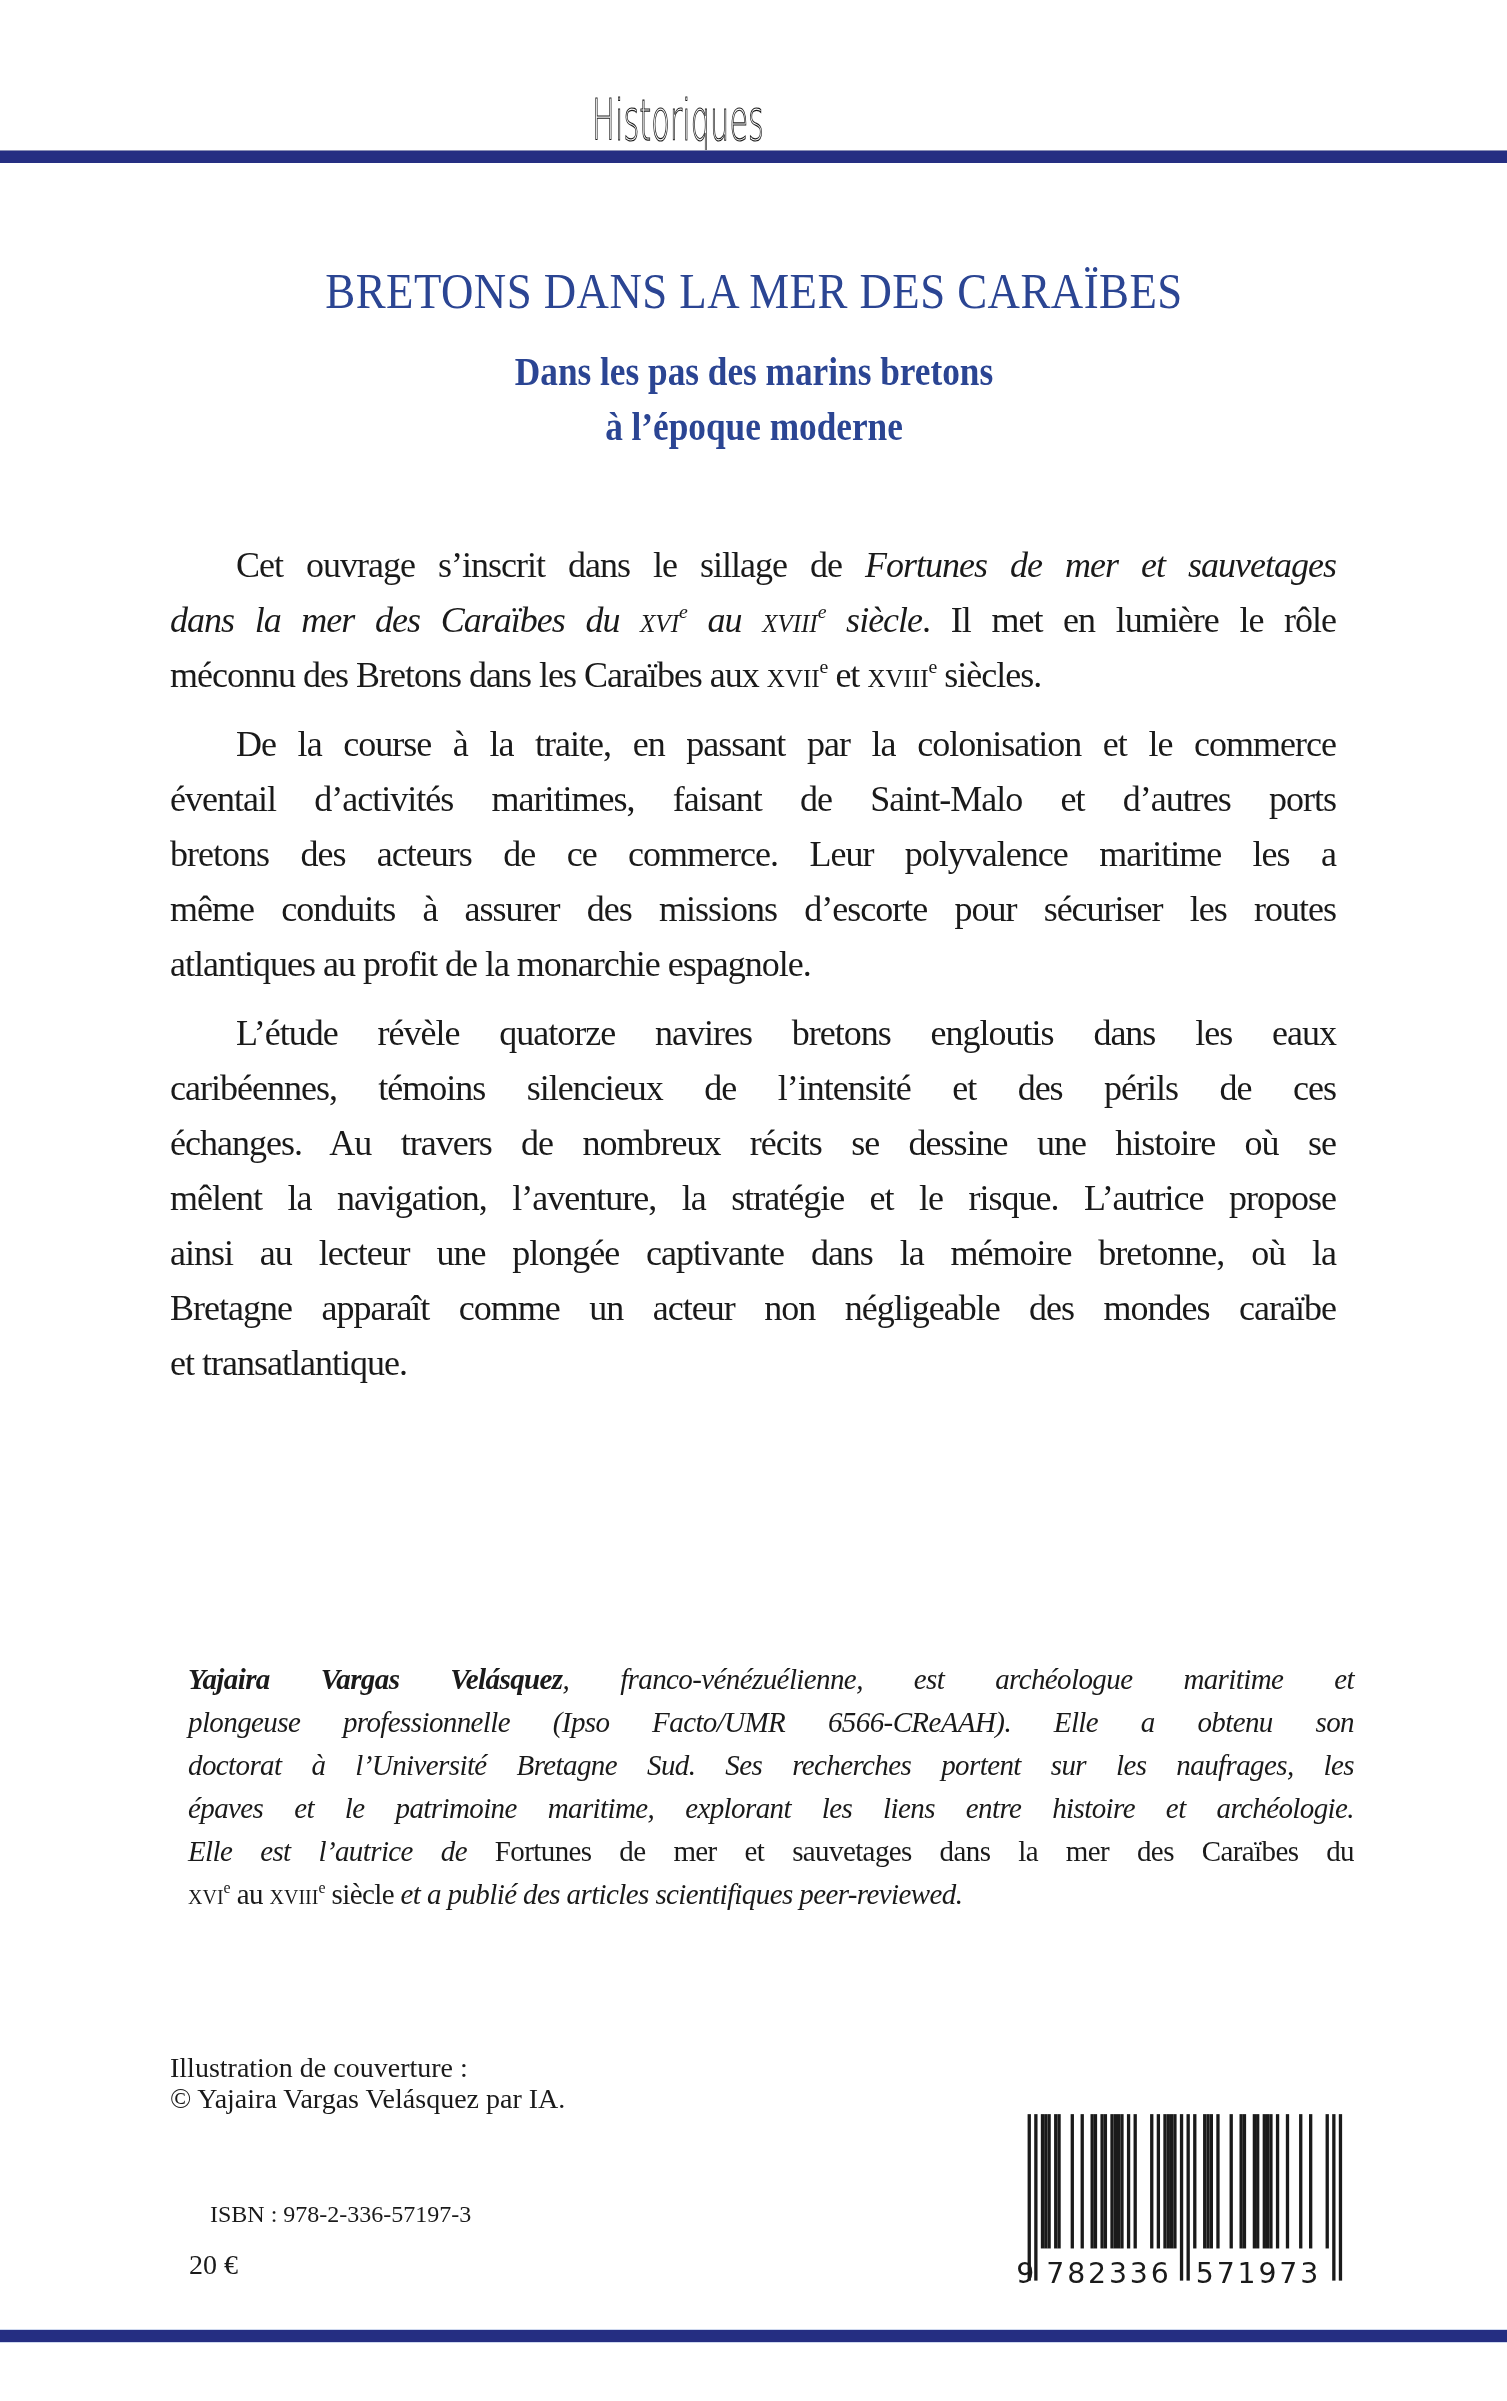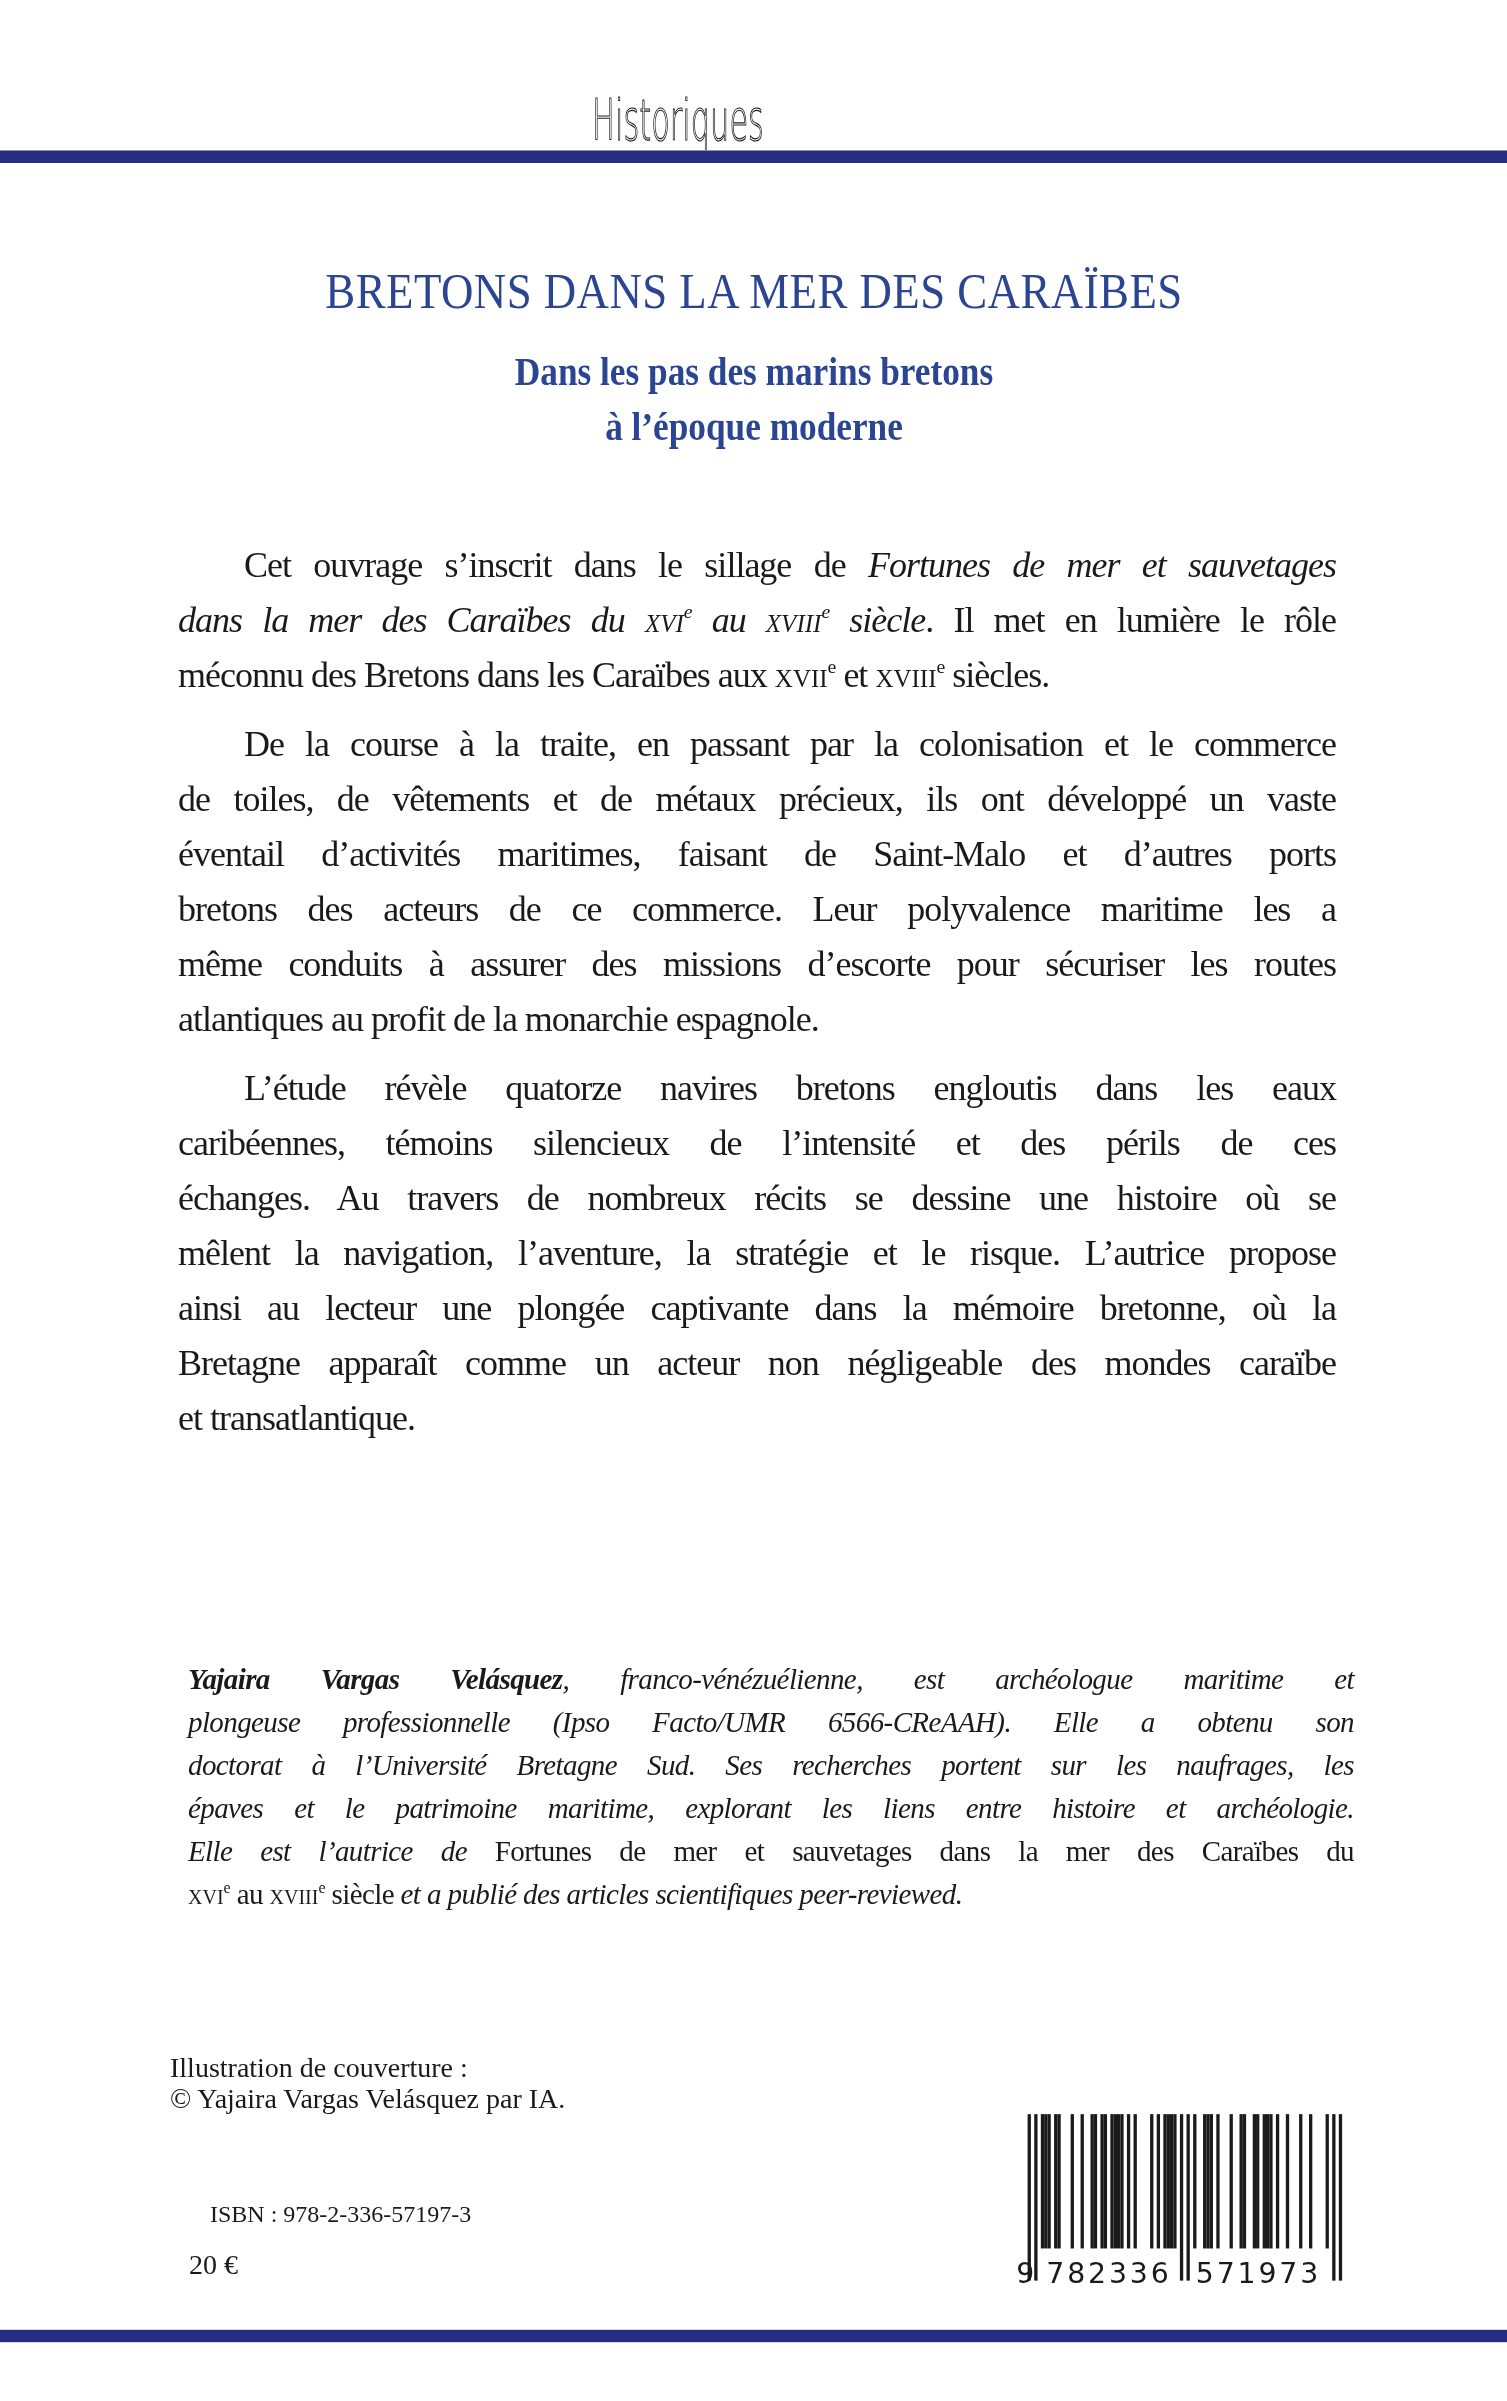--- a/index.html
+++ b/index.html
@@ -54,21 +54,21 @@
     #subtitle div { white-space: nowrap; }
 
     
     #body-text {
       left: 170px; width: 1166px; top: 538px;
       font-size: 36px;
       line-height: 55px;
       text-align: justify;
     }
     #body-text p {
-      margin: 0 0 14px 8px;
+      margin: 0 0 14px 0;
       text-indent: 66px;
       letter-spacing: -1px;
       word-spacing: 0px;
     }
     #body-text p .line {
       display: block;
       text-align: justify;
       text-align-last: justify;
       white-space: nowrap;
     }
@@ -139,21 +139,20 @@
 </div>
 
 <div id="body-text" class="abs">
     <p>
       <span class="line"><span class="">Cet ouvrage s’inscrit dans le sillage de </span><span class="it">Fortunes de mer et sauvetages</span></span>
       <span class="line"><span class="it">dans la mer des Caraïbes du </span><span class="sc" style="font-style: italic;">xvi</span><sup class="e it">e</sup><span class="it"> au </span><span class="sc" style="font-style: italic;">xviii</span><sup class="e it">e</sup><span class="it"> siècle</span><span class="">. Il met en lumière le rôle</span></span>
       <span class="line last"><span class="">méconnu des Bretons dans les Caraïbes aux </span><span class="sc">xvii</span><sup class="e">e</sup><span class=""> et </span><span class="sc">xviii</span><sup class="e">e</sup><span class=""> siècles.</span></span>
     </p>
     <p>
       <span class="line"><span class="">De la course à la traite, en passant par la colonisation et le commerce</span></span>
-      <span class="line"><span class="">de toiles, de vêtements et de métaux précieux, ils ont développé un vaste</span></span>
       <span class="line"><span class="">éventail d’activités maritimes, faisant de Saint-Malo et d’autres ports</span></span>
       <span class="line"><span class="">bretons des acteurs de ce commerce. Leur polyvalence maritime les a</span></span>
       <span class="line"><span class="">même conduits à assurer des missions d’escorte pour sécuriser les routes</span></span>
       <span class="line last"><span class="">atlantiques au profit de la monarchie espagnole.</span></span>
     </p>
     <p>
       <span class="line"><span class="">L’étude révèle quatorze navires bretons engloutis dans les eaux</span></span>
       <span class="line"><span class="">caribéennes, témoins silencieux de l’intensité et des périls de ces</span></span>
       <span class="line"><span class="">échanges. Au travers de nombreux récits se dessine une histoire où se</span></span>
       <span class="line"><span class="">mêlent la navigation, l’aventure, la stratégie et le risque. L’autrice propose</span></span>

